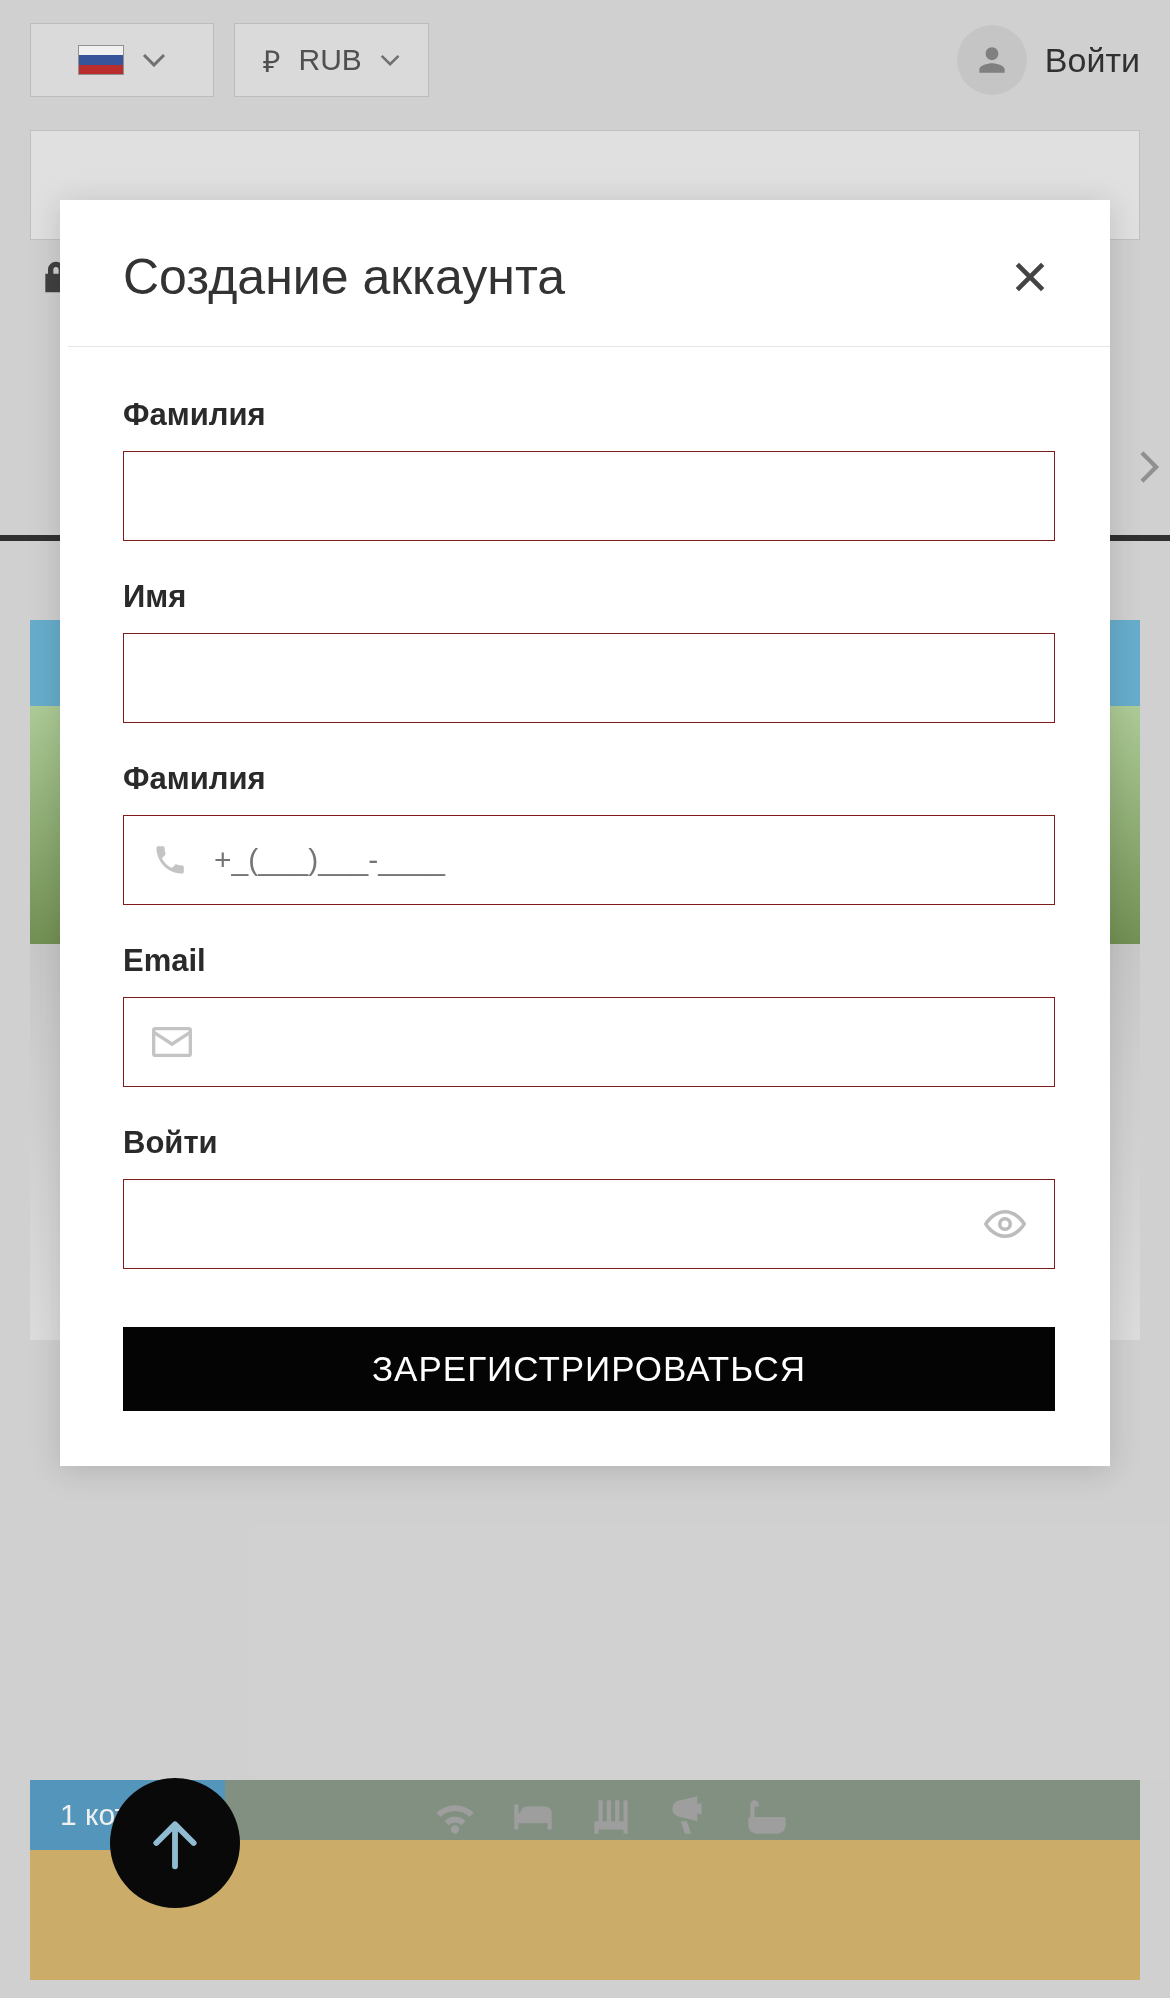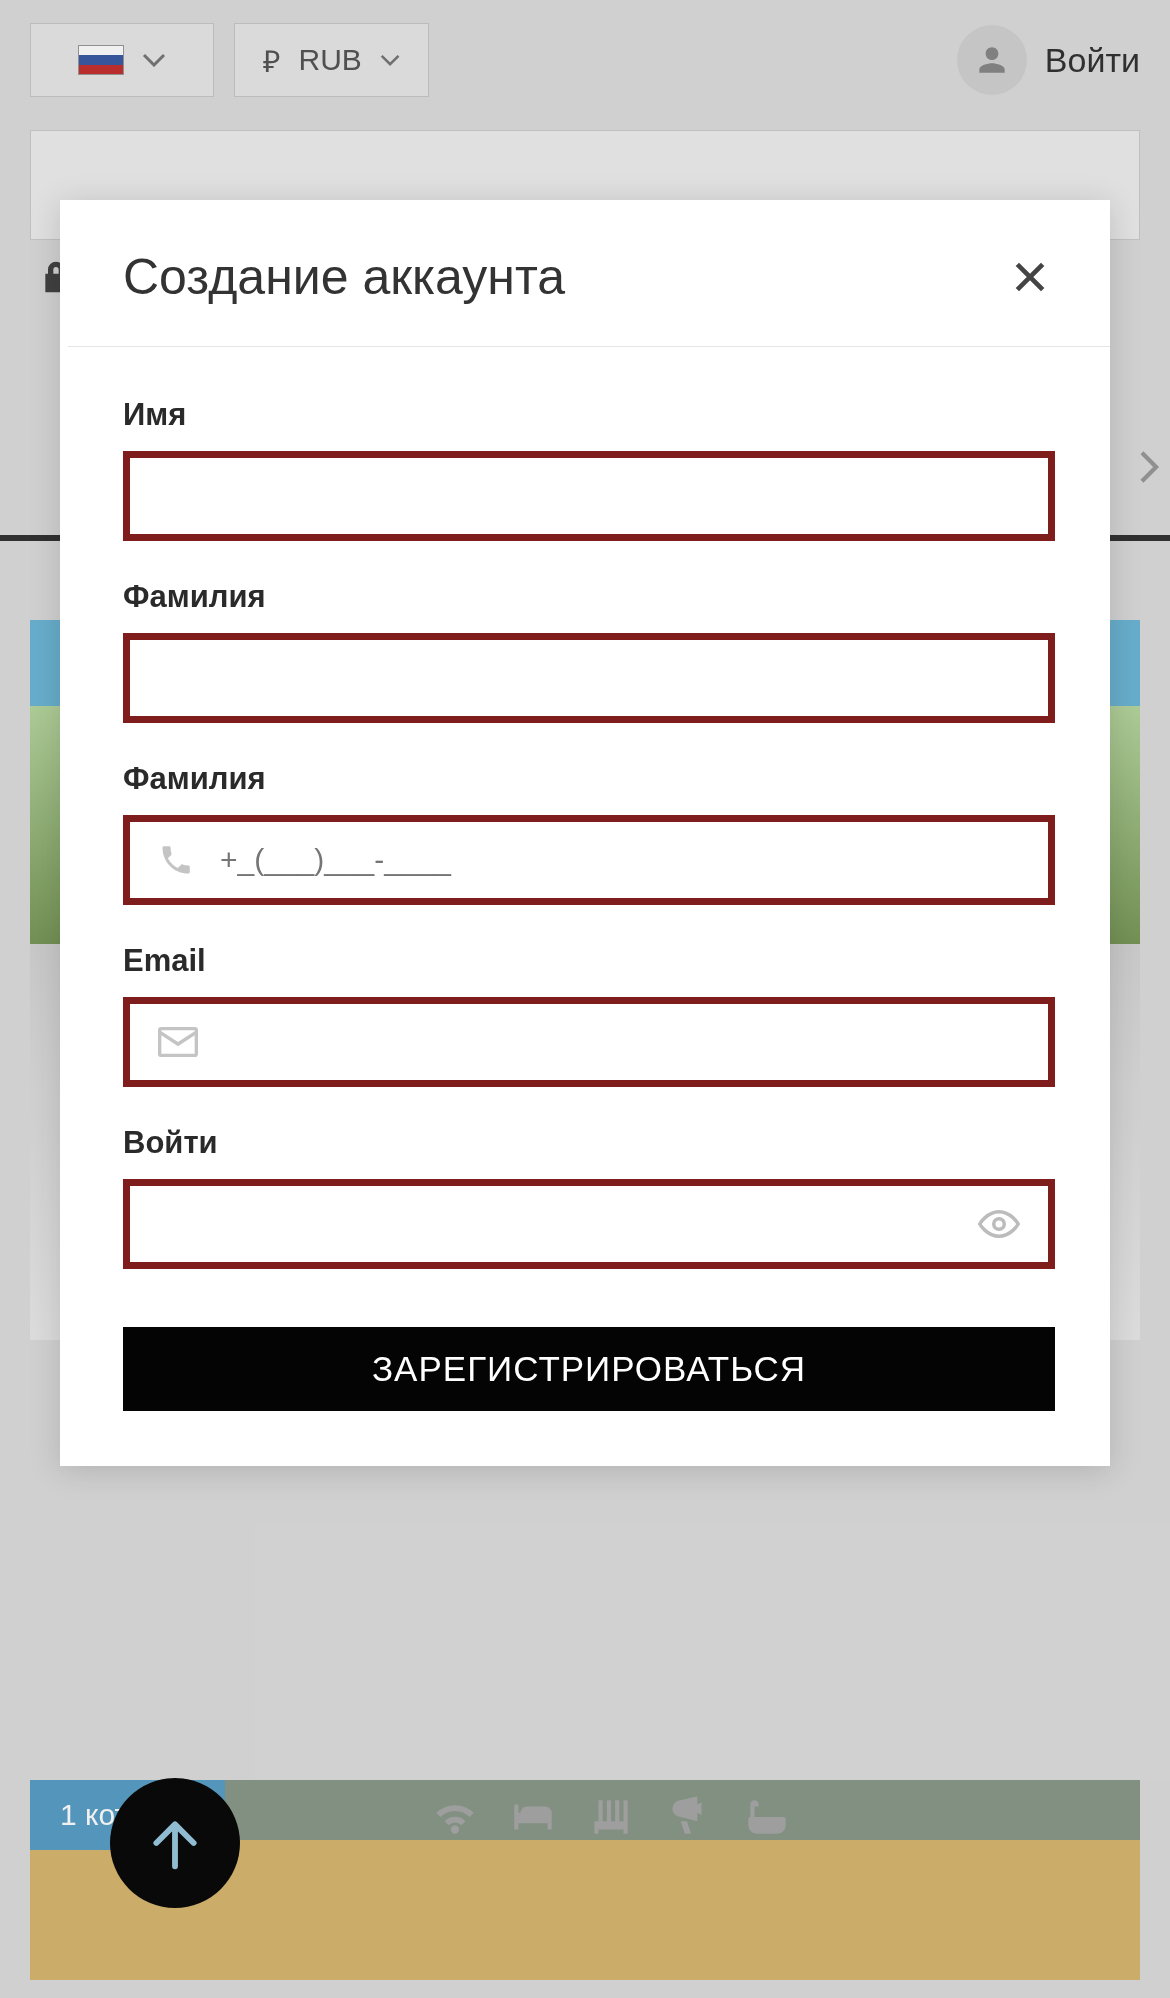--- a/index.html
+++ b/index.html
@@ -31,21 +31,21 @@
     .overlay { position: absolute; inset: 0; background: rgba(0,0,0,0.06); z-index: 10; }
     
     
     .modal { position: absolute; top: 200px; left: 60px; right: 60px; background: #fff; z-index: 20; box-shadow: 0 4px 30px rgba(0,0,0,0.15); padding-left: 8px; }
     .modal-header { display: flex; align-items: center; justify-content: space-between; padding: 48px 55px 40px; border-bottom: 1px solid #e5e5e5; }
     .modal-title { font-size: 50px; font-weight: 400; color: #333; }
     .modal-close { width: 50px; height: 50px; display: flex; align-items: center; justify-content: center; cursor: pointer; color: #444; }
     .modal-body { padding: 50px 55px 55px; }
     .field { margin-bottom: 38px; }
     .field-label { font-size: 31px; font-weight: 600; color: #2a2a2a; margin-bottom: 18px; display: block; }
-    .field-input { width: 100%; height: 90px; border: 7px solid #7f1d1d; background: #fff; font-size: 30px; padding: 0 24px; display: flex; align-items: flex-end; }
+    .field-input { width: 100%; height: 90px; border: 1px solid #7f1d1d; background: #fff; font-size: 30px; padding: 0 24px; display: flex; align-items: flex-end; }
     .field-input.with-icon { padding-left: 90px; position: relative; }
     .field-input.with-eye { padding-right: 90px; position: relative; }
     .field-icon { position: absolute; left: 28px; top: 50%; transform: translateY(-50%); color: #c4c4c4; }
     .field-eye { position: absolute; right: 28px; top: 50%; transform: translateY(-50%); color: #bcbcbc; cursor: pointer; }
     input.real { border: none; outline: none; width: 100%; height: 100%; font-size: 30px; background: transparent; }
     .submit-btn { width: 100%; height: 84px; background: #040404; color: #fff; border: none; font-size: 35px; letter-spacing: 1px; cursor: pointer; margin-top: 20px; }
     
     svg { display: block; }
   </style>
 </head>
@@ -127,28 +127,28 @@
     <h2 class="modal-title">Создание аккаунта</h2>
     <div class="modal-close">
       <svg width="38" height="38" viewBox="0 0 24 24">
           <path d="M4 4 L20 20 M20 4 L4 20" stroke="#444" stroke-width="3" fill="none"></path>
         </svg>
     </div>
   </div>
   <div class="modal-body">
     
     <div class="field">
-      <label class="field-label">Имя</label>
+      <label class="field-label">Фамилия</label>
       <div class="field-input">
         <input class="real" type="text" style="">
       </div>
     </div>
     
     <div class="field">
-      <label class="field-label">Фамилия</label>
+      <label class="field-label">Имя</label>
       <div class="field-input">
         <input class="real" type="text" style="">
       </div>
     </div>
     
     <div class="field">
       <label class="field-label">Фамилия</label>
       <div class="field-input with-icon">
         <span class="field-icon">
           <svg width="36" height="36" viewBox="0 0 24 24">

